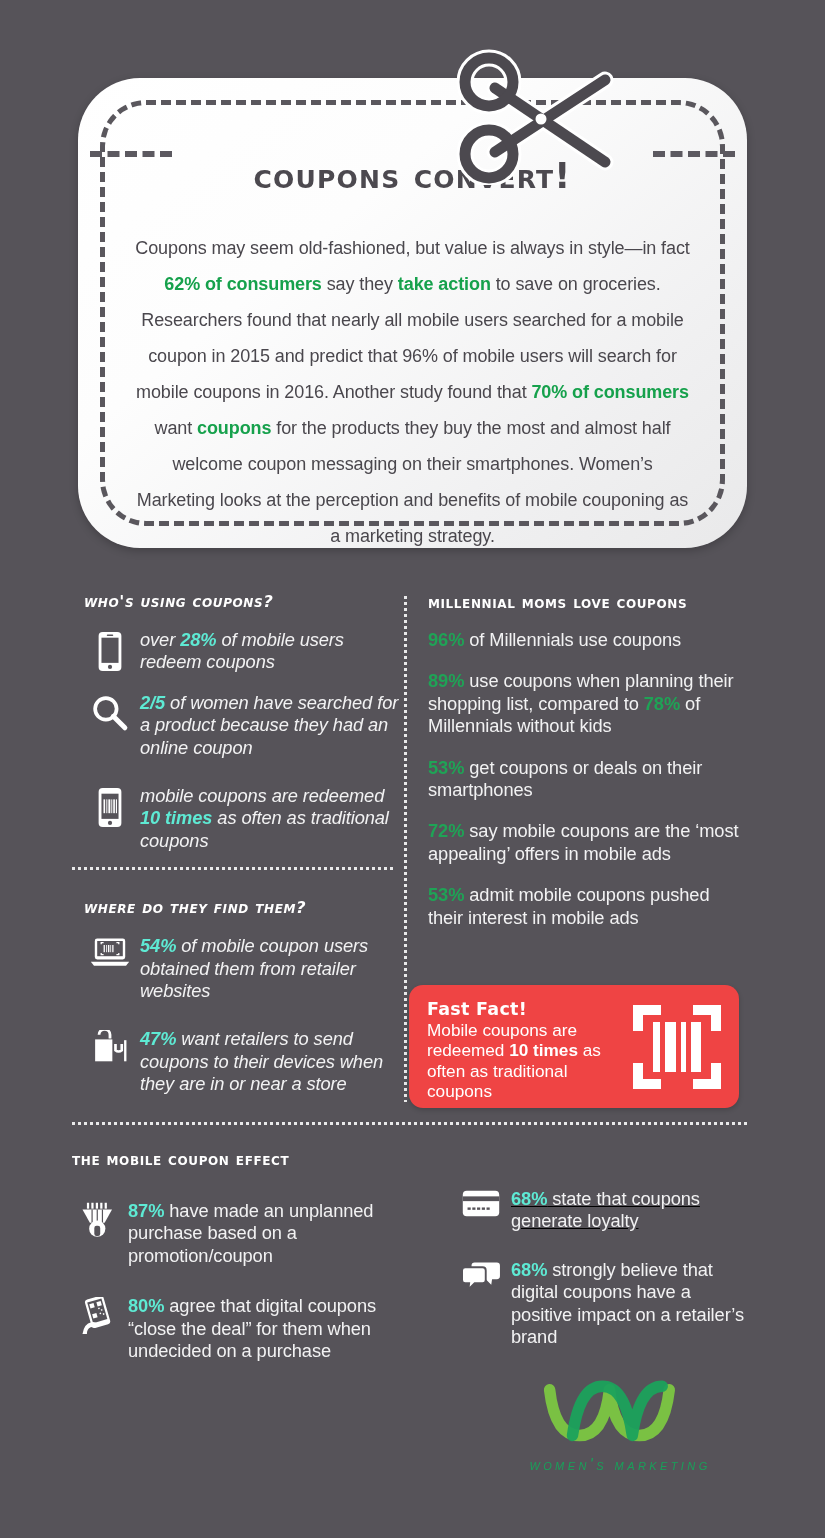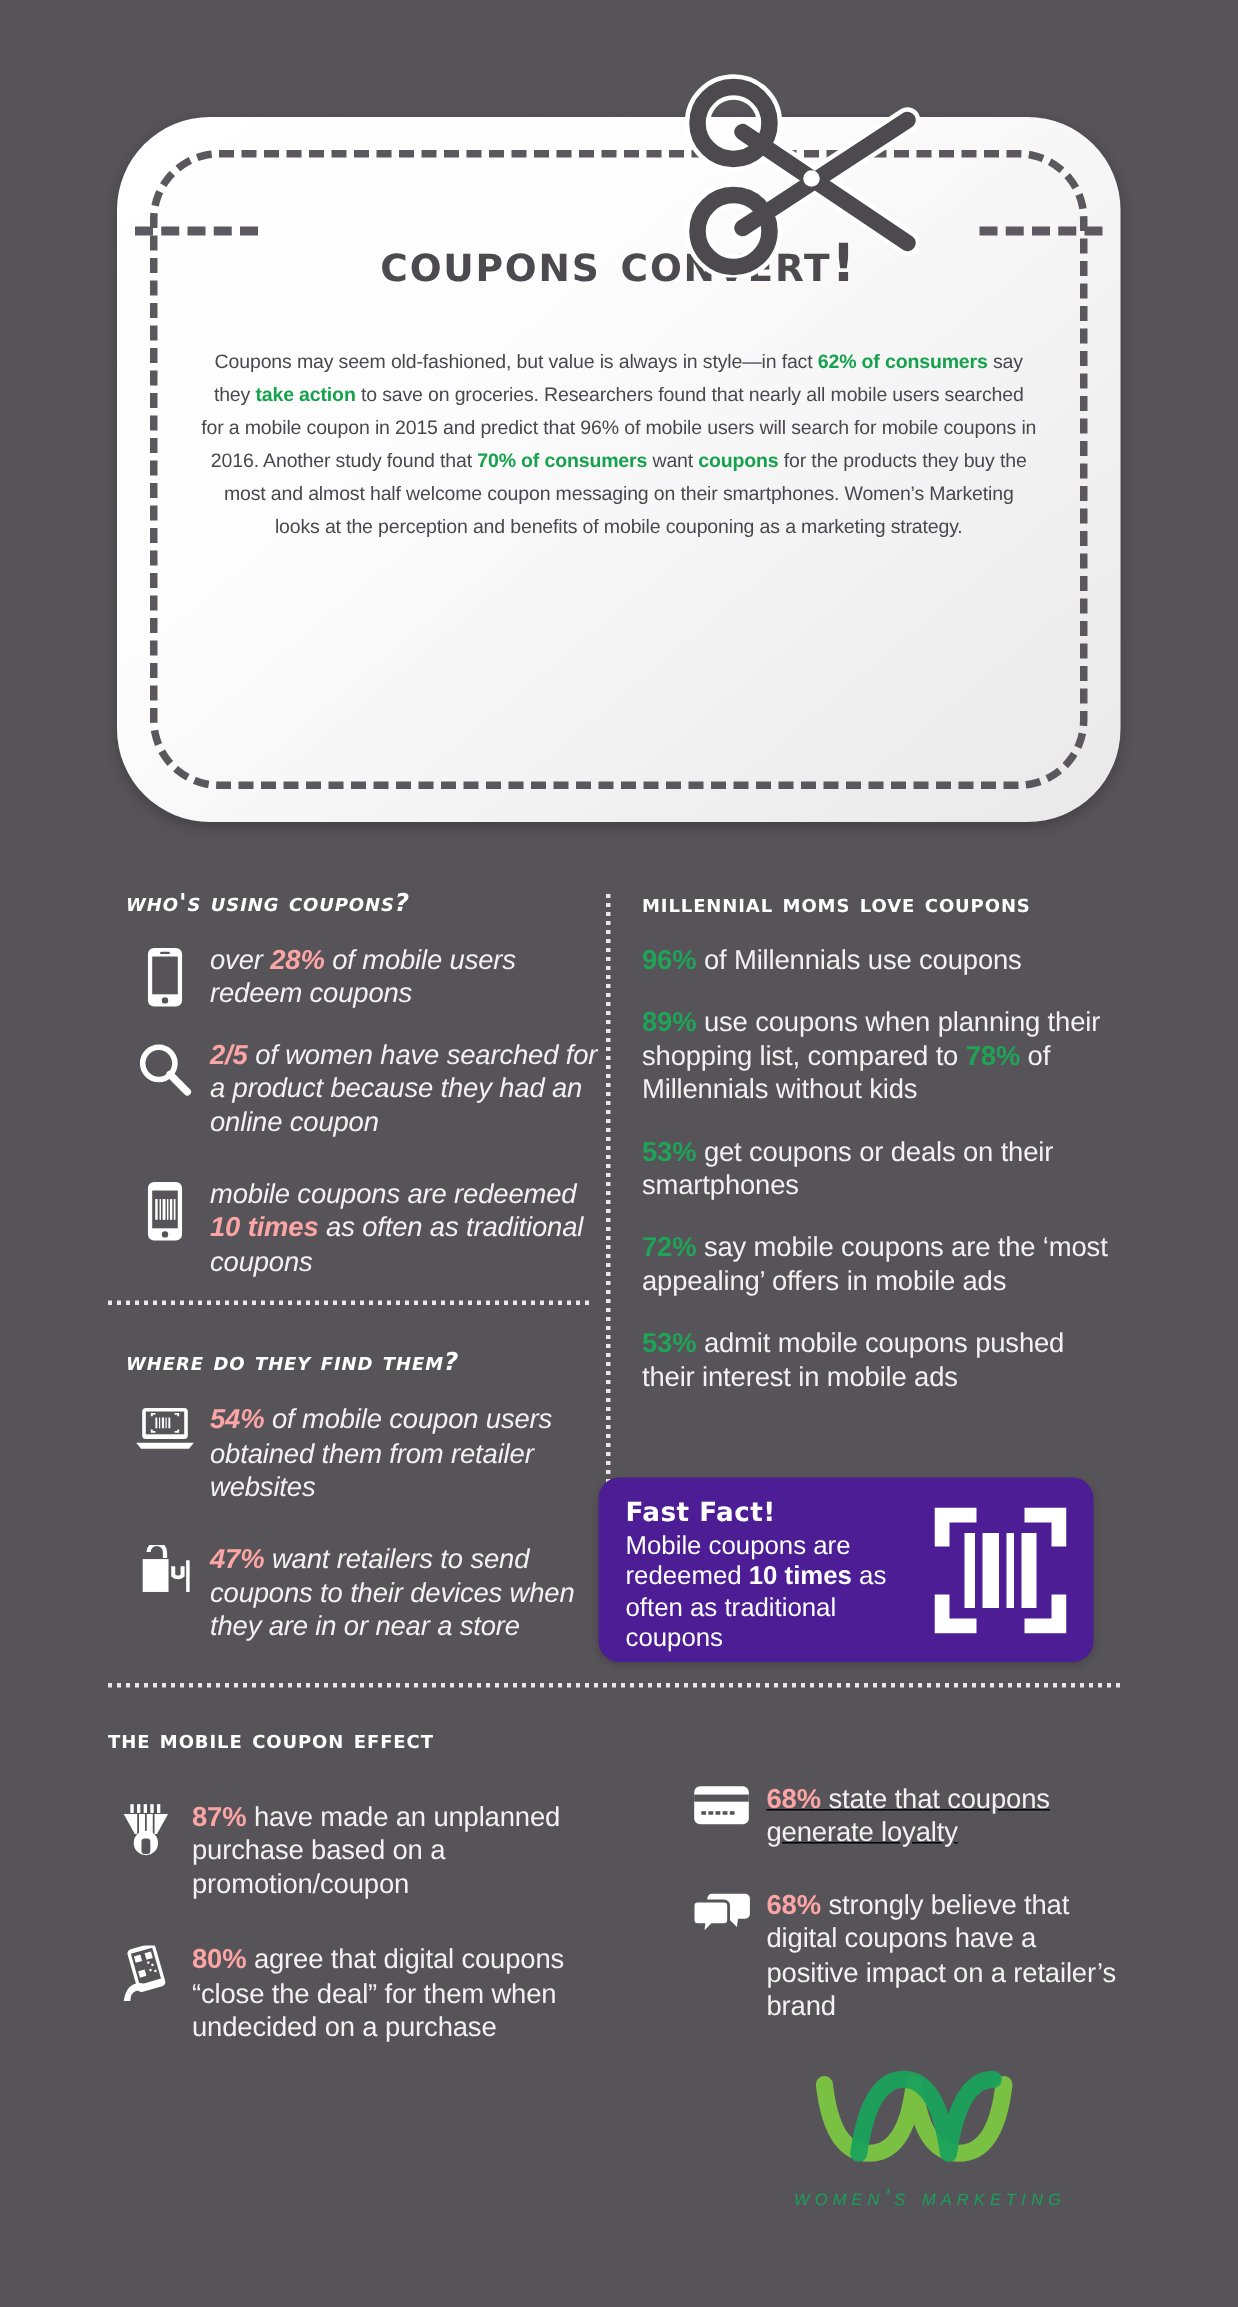--- a/index.html
+++ b/index.html
@@ -54,22 +54,22 @@
     font-size: 35px;
     font-weight: bold;
     letter-spacing: 1.2px;
     color: #4c494f;
     font-variant: small-caps;
     text-transform: lowercase;
     margin-bottom: 34px;
   }
   .coupon-title::first-letter { }
   .coupon-body {
-    font-size: 13px;
-    line-height: 22px;
+    font-size: 18px;
+    line-height: 36px;
     color: #4a474d;
     letter-spacing: -0.1px;
     margin-top: 12px;
   }
   .coupon-body b {
     color: #16a14c;
     font-weight: bold;
   }
 
   
@@ -137,39 +137,39 @@
     justify-content: center;
     padding-top: 2px;
   }
   .stat .txt {
     font-size: 18.3px;
     line-height: 22.4px;
     color: #f2f2f3;
     letter-spacing: -0.1px;
     padding-left: 4px;
   }
-  .stat .txt b { color: #fca5a5; font-weight: bold; }
+  .stat .txt b { color: #5eead4; font-weight: bold; }
 
   .rstat {
     font-size: 18.3px;
     line-height: 22.4px;
     color: #f2f2f3;
     letter-spacing: -0.1px;
     margin-top: 19px;
   }
   .rstat b { color: #1fa356; font-weight: bold; }
 
   
   .fastfact {
     position: absolute;
-    left: 399px;
+    left: 409px;
     top: 985px;
     width: 330px;
     height: 123px;
-    background: #4c1d95;
+    background: #ef4444;
     border-radius: 14px;
     box-shadow: 0 2px 5px rgba(0,0,0,0.18);
   }
   .ff-text {
     position: absolute;
     left: 18px;
     top: 14px;
     width: 205px;
     color: #ffffff;
     font-size: 17.2px;

